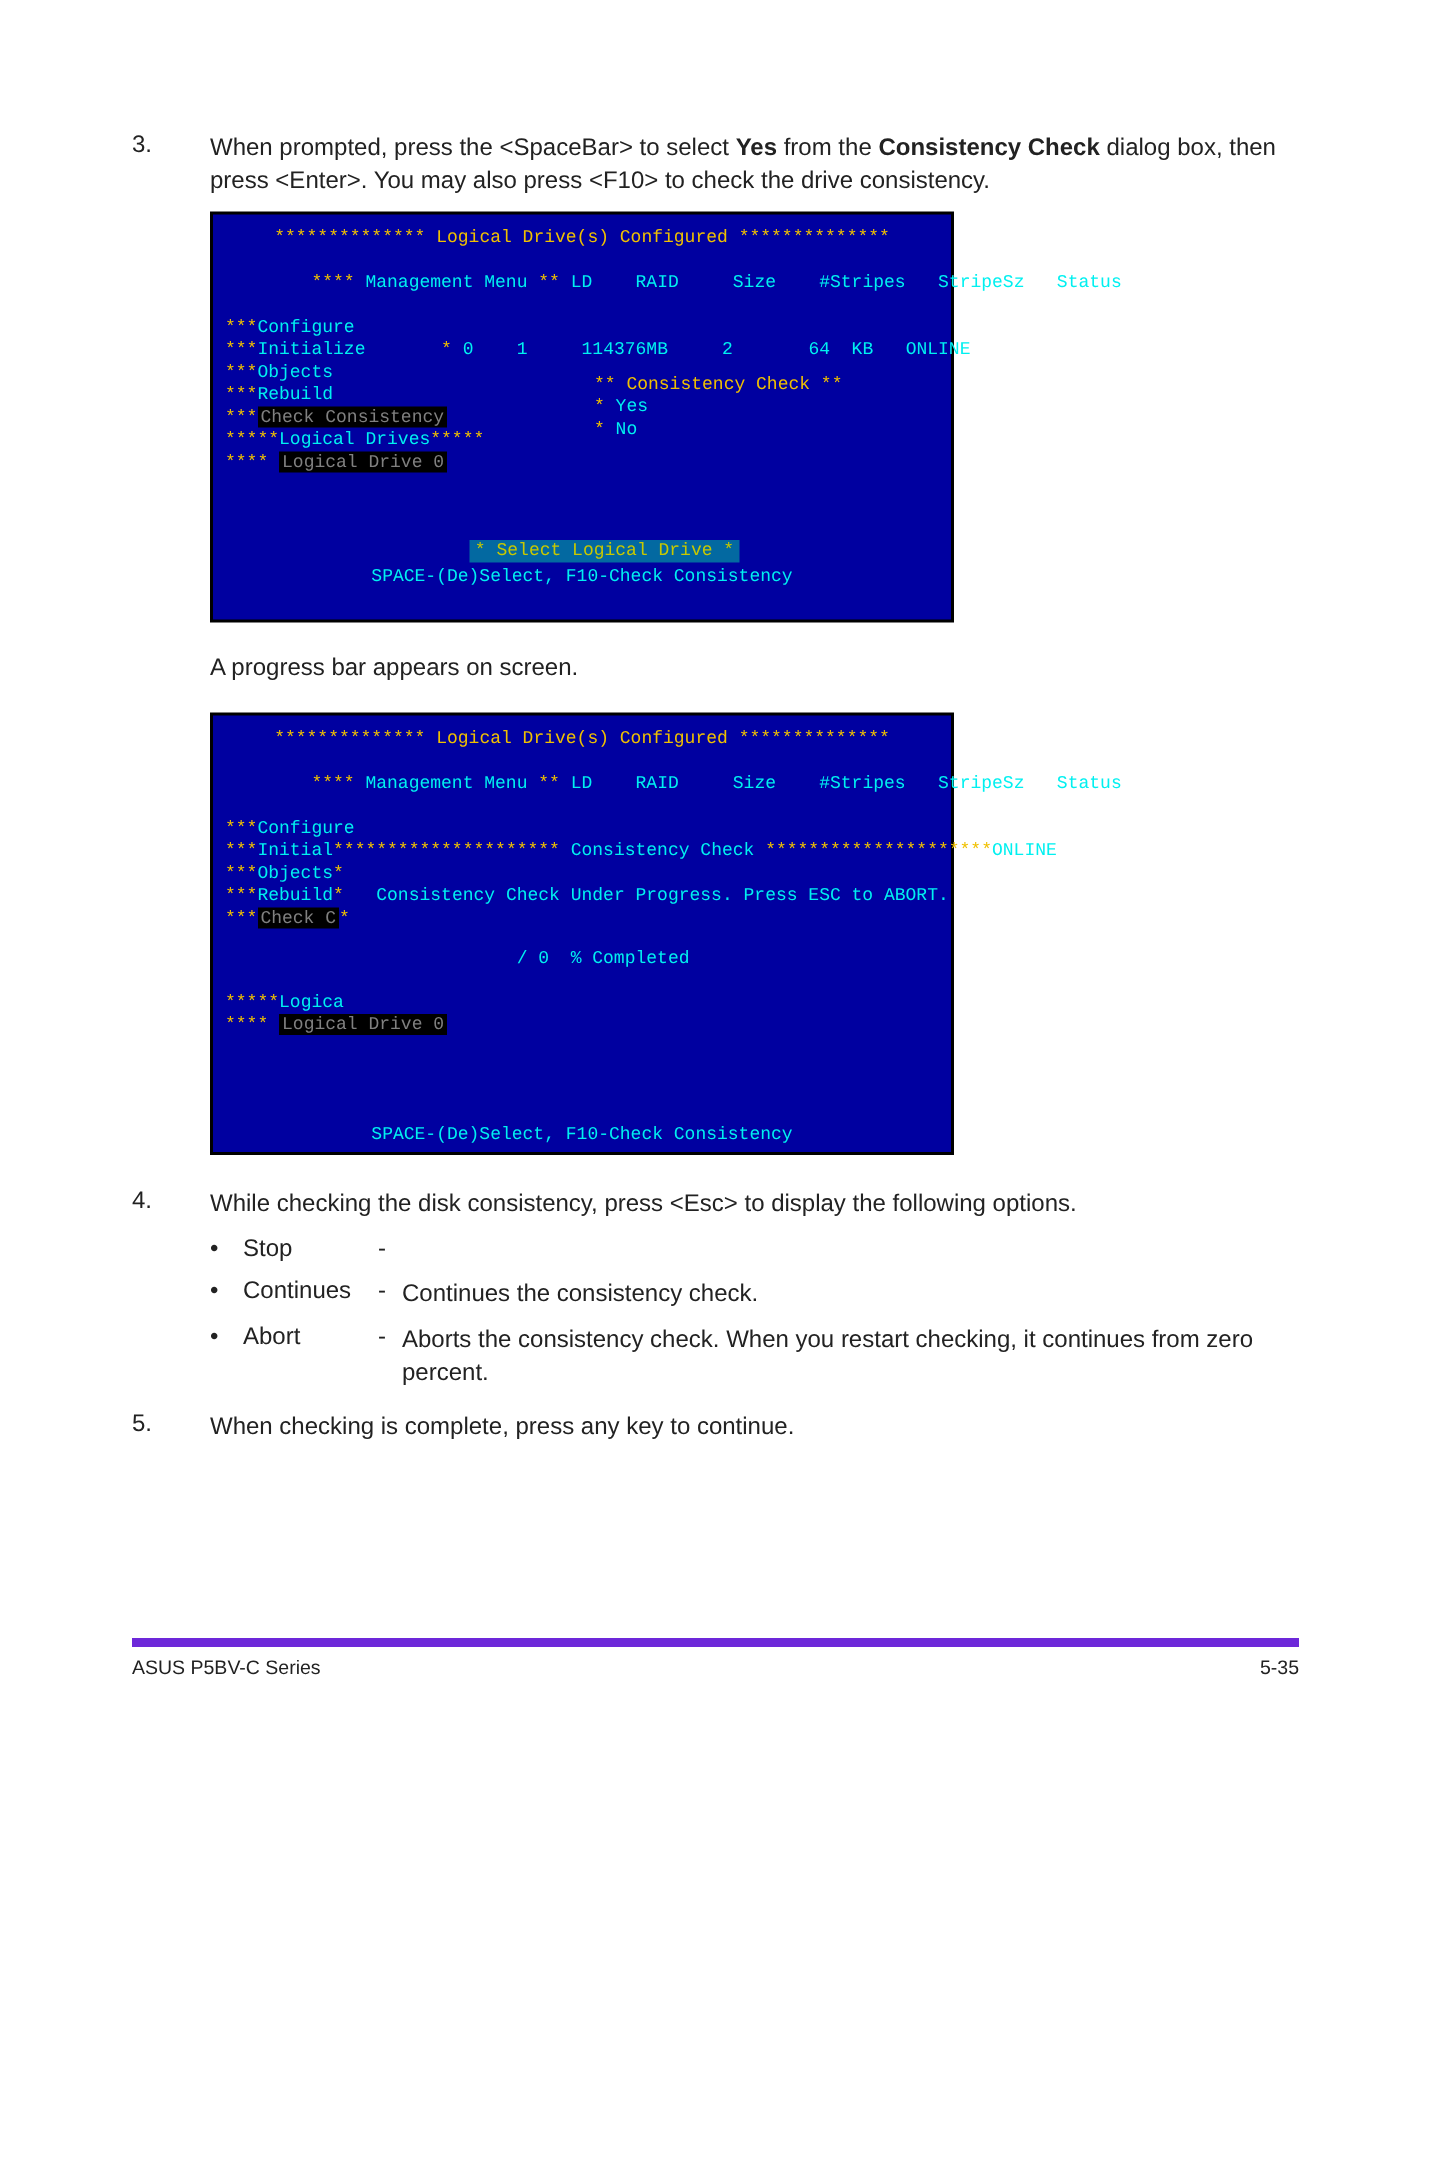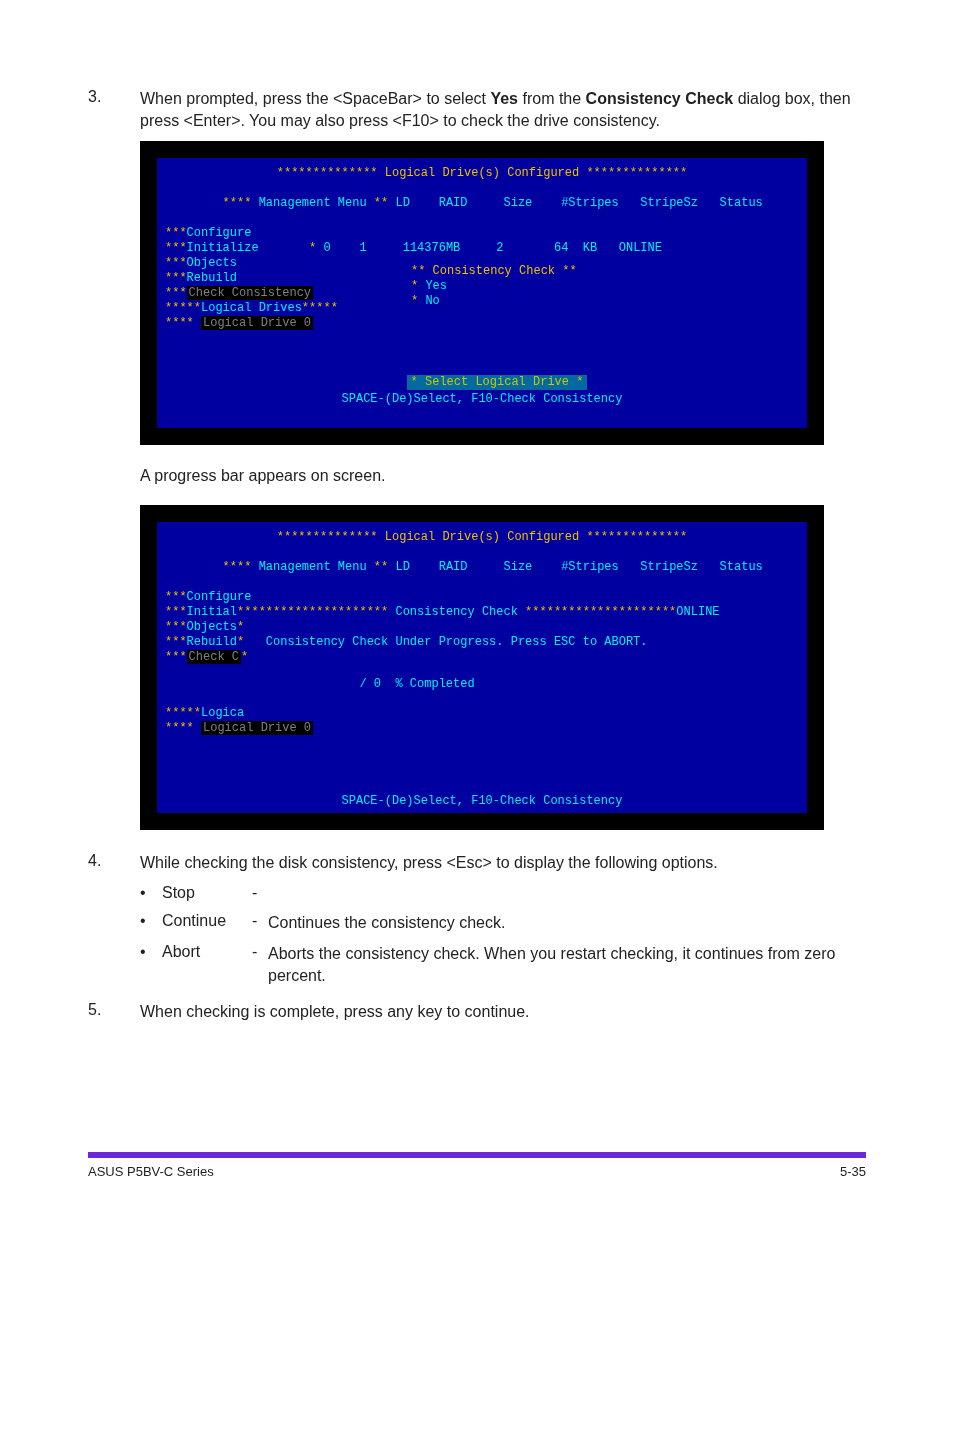--- a/index.html
+++ b/index.html
@@ -25,22 +25,22 @@
   .num-item .content {
     font-size: 16px;
     line-height: 1.35;
   }
   .content b { font-weight: bold; }
   .screenshot {
     margin-left: 52px;
     margin-top: 10px;
     margin-bottom: 22px;
     background: #000;
-    padding: 17px;
-    width: 684px;
+    padding: 2px;
+    width: 496px;
     box-sizing: border-box;
   }
   .scr-body {
     font-family: "Courier New", monospace;
     font-size: 12px;
     line-height: 15px;
     color: #c0c0c0;
     background: #0000A0;
     padding: 8px 8px 0 8px;
     position: relative;
@@ -174,21 +174,21 @@
   </div>
 
   <div class="opt-list">
     <div class="opt-row">
       <div class="bullet">•</div>
       <div class="label">Stop</div>
       <div class="dash">-</div>
     </div>
     <div class="opt-row">
       <div class="bullet">•</div>
-      <div class="label">Continue</div>
+      <div class="label">Continues</div>
       <div class="dash">-</div>
       <div class="desc">Continues the consistency check.</div>
     </div>
     <div class="opt-row">
       <div class="bullet">•</div>
       <div class="label">Abort</div>
       <div class="dash">-</div>
       <div class="desc">Aborts the consistency check. When you restart checking, it continues from zero percent.</div>
     </div>
   </div>

